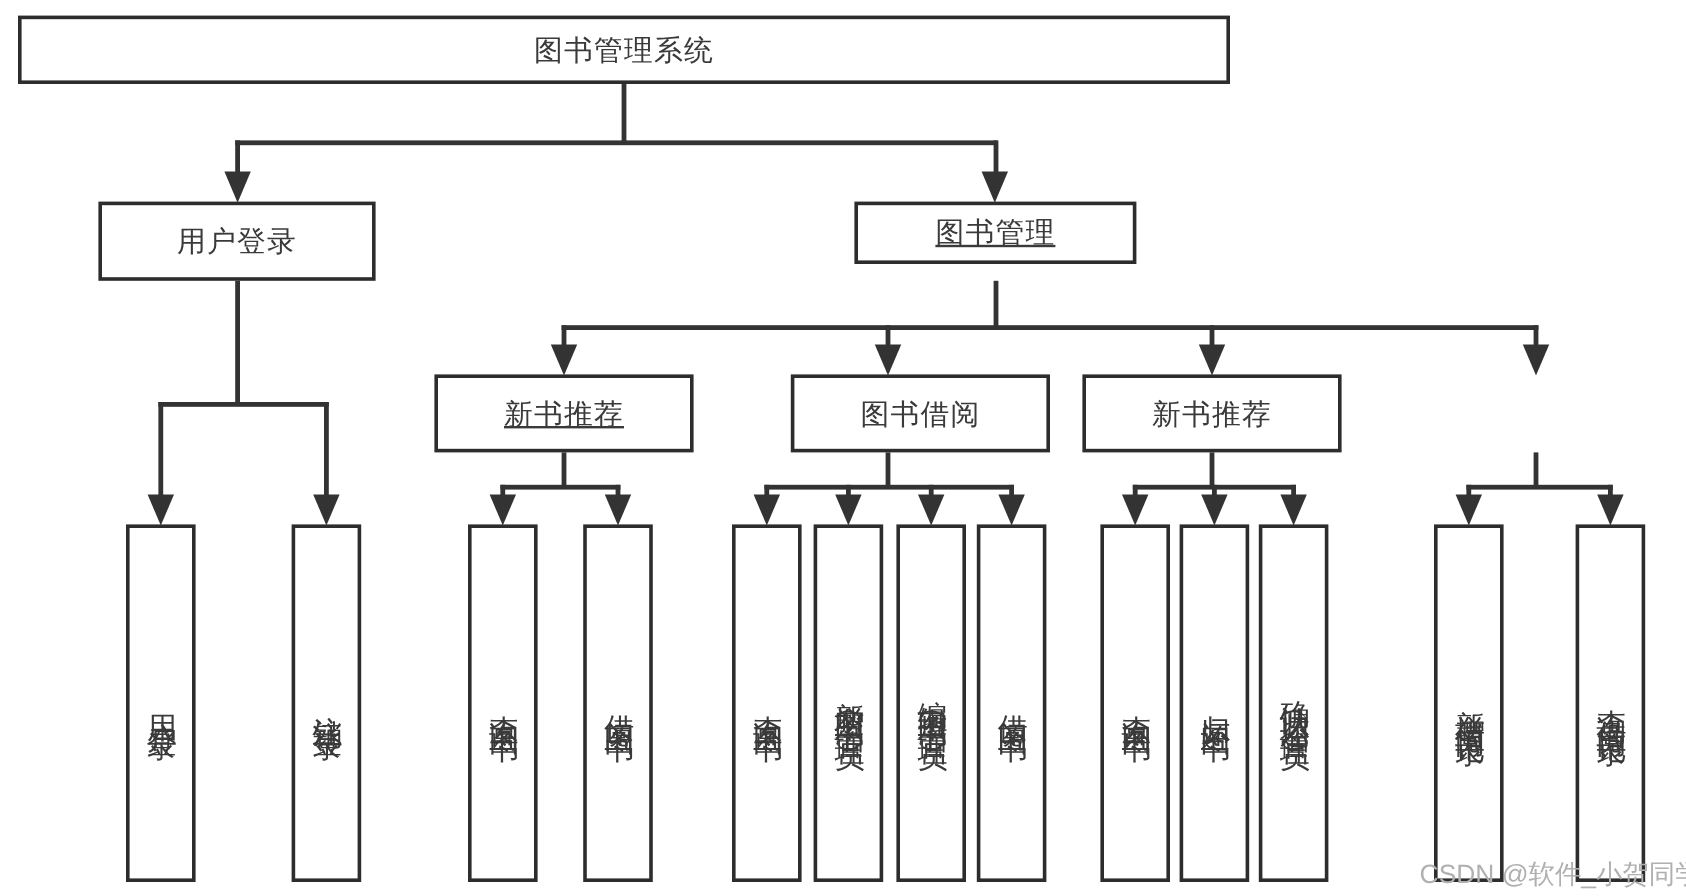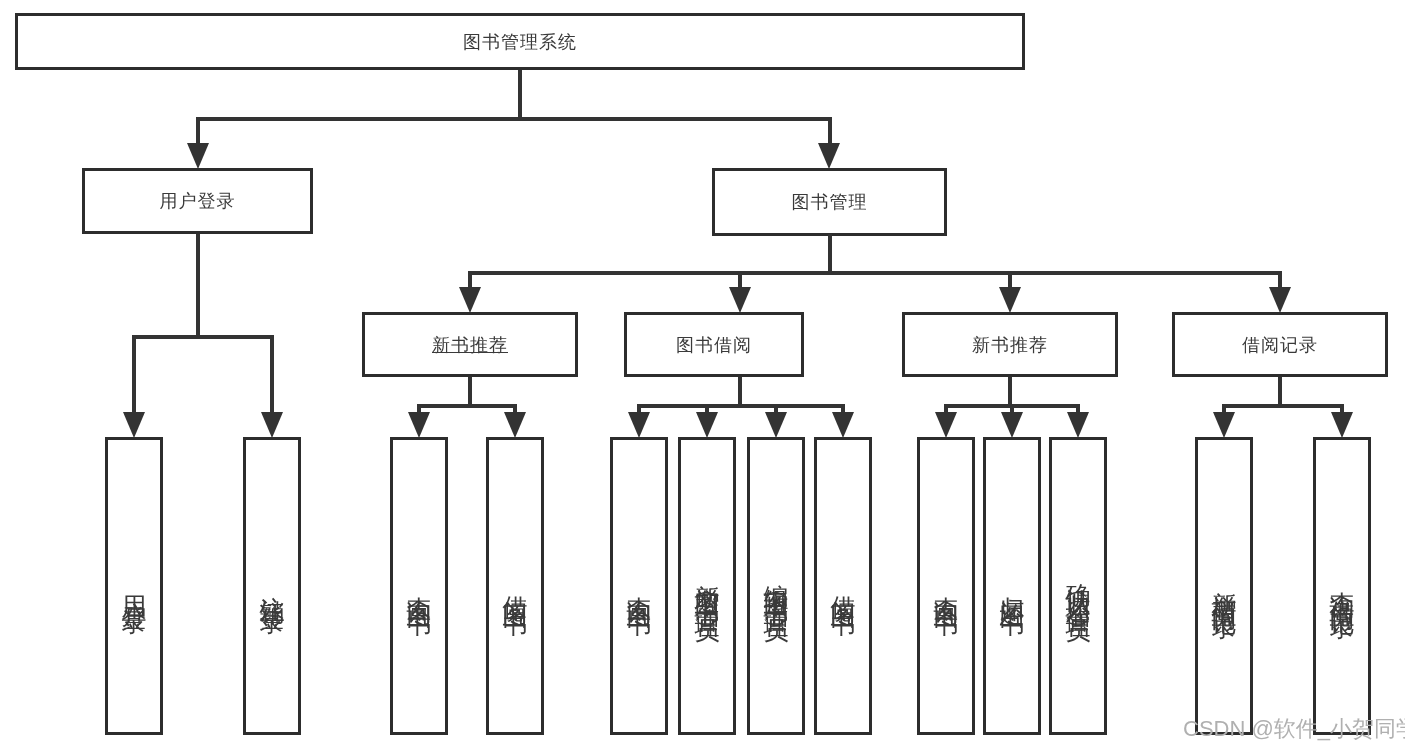--- a/index.html
+++ b/index.html
@@ -21,21 +21,21 @@
   }
   .box {
     position: absolute;
     border: 3px solid var(--border);
     background: var(--background);
     display: flex;
     align-items: center;
     justify-content: center;
     color: var(--text);
   }
-  .hbox { font-size: 18px; letter-spacing: 1px; }
+  .hbox { font-size: 24px; letter-spacing: 1px; }
   .vbox .vtext {
     writing-mode: vertical-rl;
     text-orientation: mixed;
     font-size: 25px;
     line-height: 1;
     letter-spacing: 5px;
     color: var(--text);
   }
   .vl { position: absolute; width: 4px; background: var(--line); }
   .hl { position: absolute; height: 4px; background: var(--line); }
@@ -57,26 +57,25 @@
   }
 </style>
 </head>
 <body>
 
 <div id="canvas">
 
   <div class="box hbox" style="left:15px;top:13px;width:1010px;height:57px;">图书管理系统</div>
 
   <div class="box hbox" style="left:82px;top:168px;width:231px;height:66px;">用户登录</div>
-  <div class="box hbox" style="left:712px;top:168px;width:235px;height:68px;">图书管理</div>
+  <div class="box hbox" style="left:712px;top:168px;width:235px;height:52px;text-decoration:underline;">图书管理</div>
 
   <div class="box hbox" style="left:362px;top:312px;width:216px;height:65px;text-decoration:underline;">新书推荐</div>
-  <div class="box hbox" style="left:624px;top:312px;width:180px;height:65px;">图书借阅</div>
+  <div class="box hbox" style="left:659px;top:312px;width:216px;height:65px;">图书借阅</div>
   <div class="box hbox" style="left:902px;top:312px;width:216px;height:65px;">新书推荐</div>
-  <div class="box hbox" style="left:1172px;top:312px;width:216px;height:65px;">借阅记录</div>
 
   <div class="box vbox" style="left:105px;top:437px;width:58px;height:298px;">
     <span class="vtext">用户登录</span>
   </div>
   <div class="box vbox" style="left:243px;top:437px;width:58px;height:298px;">
     <span class="vtext">注销登录</span>
   </div>
 
   <div class="box vbox" style="left:390px;top:437px;width:58px;height:298px;">
     <span class="vtext">查询图书</span>

